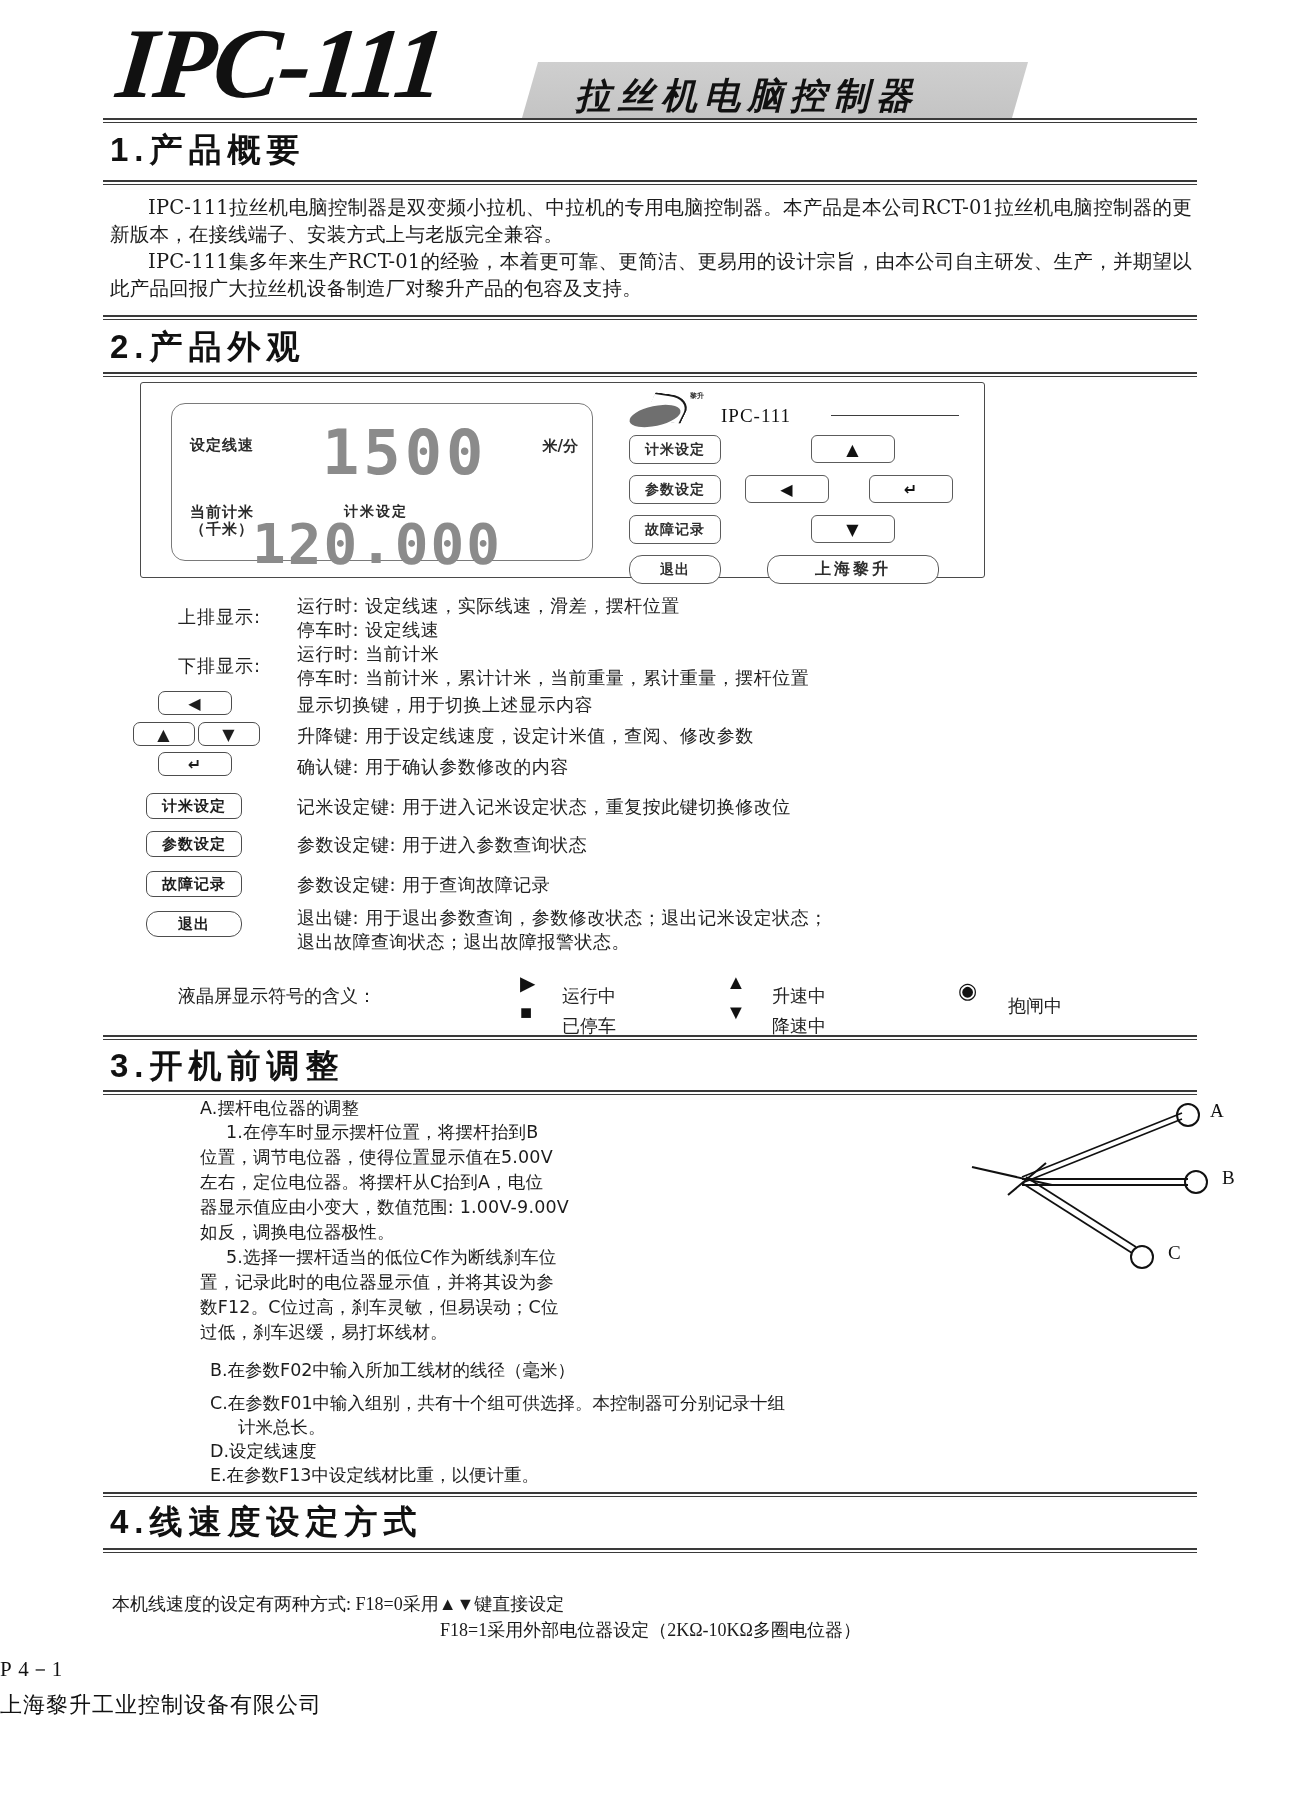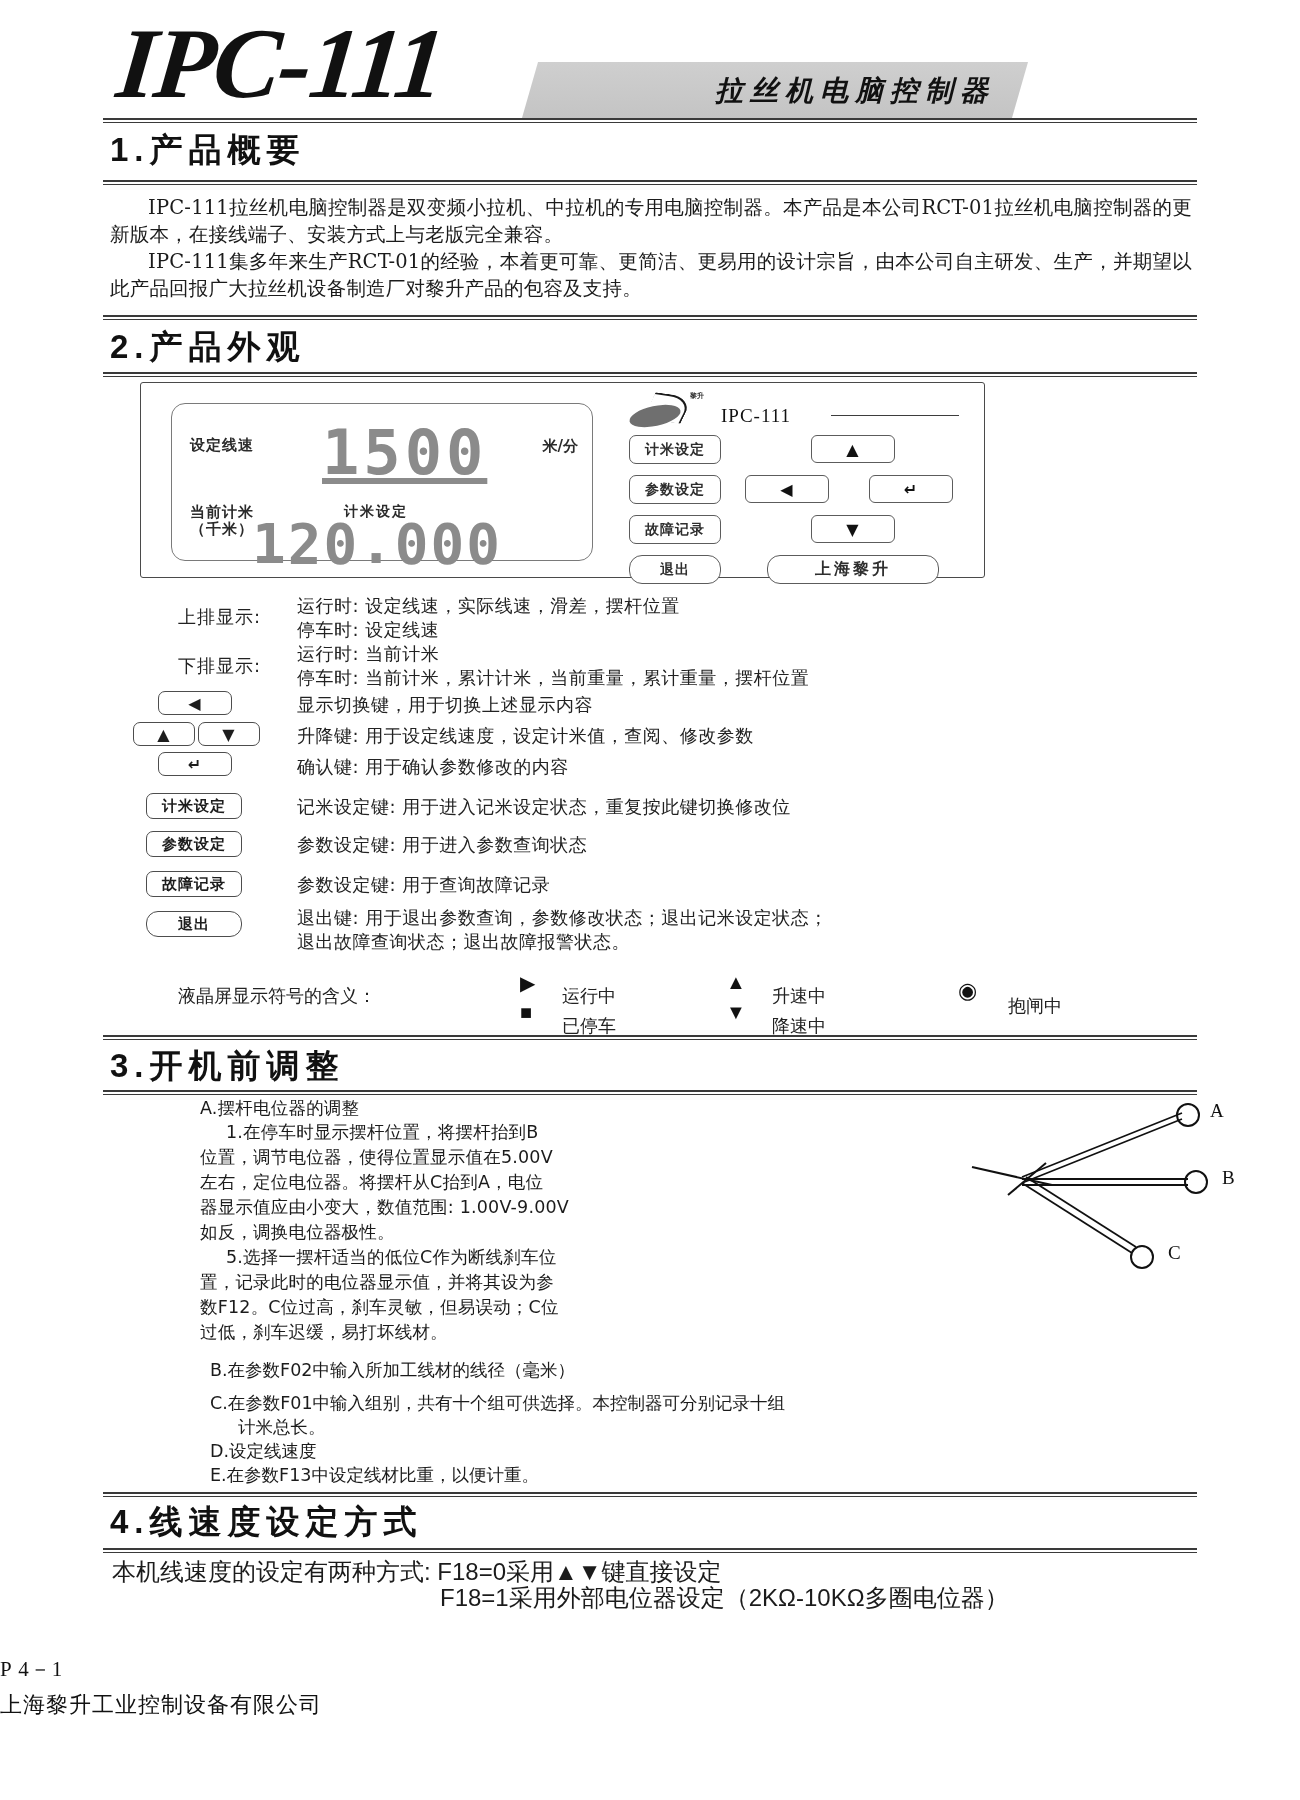--- a/index.html
+++ b/index.html
@@ -25,24 +25,24 @@
     transform:skewX(-6deg);
   }
   .banner {
     position:absolute; left:530px; top:62px;
     width:490px; height:56px;
     background:linear-gradient(180deg,#cfcfcf 0%, #c4c4c4 100%);
     transform:skewX(-16deg);
   }
   .banner-text {
     position:absolute; left:575px; top:72px;
-    width:420px; text-align:right;
+    width:420px; text-align:left;
     font-family:"DejaVu Serif",serif;
     font-weight:700; font-style:italic;
-    font-size:28px; letter-spacing:7px;
+    font-size:36px; letter-spacing:7px;
     color:#111;
   }
 
   
   .dbl-rule { position:absolute; left:103px; width:1094px; }
   .dbl-rule:before, .dbl-rule:after {
     content:""; display:block; height:1px; background:#3a3a3a; width:100%;
   }
   .dbl-rule:before { margin-bottom:2px; height:2px; }
 
@@ -89,21 +89,21 @@
   .lcd-unit { position:absolute; right:14px; top:33px;
     font-family:"DejaVu Sans","Liberation Sans",sans-serif;
     font-size:15px; font-weight:700; color:#2b2b2b; }
   .lcd-sub { position:absolute; left:172px; top:99px;
     font-family:"DejaVu Sans","Liberation Sans",sans-serif;
     font-size:14px; font-weight:700; color:#2b2b2b; letter-spacing:2px;}
   .seg-top {
     position:absolute; left:150px; top:18px;
     font-family:"DejaVu Sans Mono","Liberation Mono",monospace;
     font-size:62px; font-weight:700; color:#8b8b8b;
-    letter-spacing:4px; line-height:62px;text-decoration:underline;
+    letter-spacing:4px; line-height:62px;
   }
   .seg-bot {
     position:absolute; left:80px; top:112px;
     font-family:"DejaVu Sans Mono","Liberation Mono",monospace;
     font-size:56px; font-weight:700; color:#8b8b8b;
     letter-spacing:2px; line-height:56px;
   }
 
   .brand-mark {
     position:absolute; left:488px; top:13px;
@@ -187,22 +187,22 @@
   }
   .diag { position:absolute; left:960px; top:1095px; width:300px; height:190px; }
   .diag-lab {
     position:absolute; font-family:"Liberation Serif",serif;
     font-size:19px; color:#111;
   }
 
   
   .s4text {
     position:absolute;
-    font-family:Liberation Sans, sans-serif;
-    font-size:24px; line-height:26px; color:#1b1b1b;
+    font-family:Liberation Serif, serif;
+    font-size:18px; line-height:26px; color:#1b1b1b;margin-top:32px;
   }
 
   
   .footer {
     position:absolute; left:0; width:1300px; 
     font-family:"Liberation Serif","DejaVu Serif",serif;
     color:#111;
   }
 </style>
 </head>

